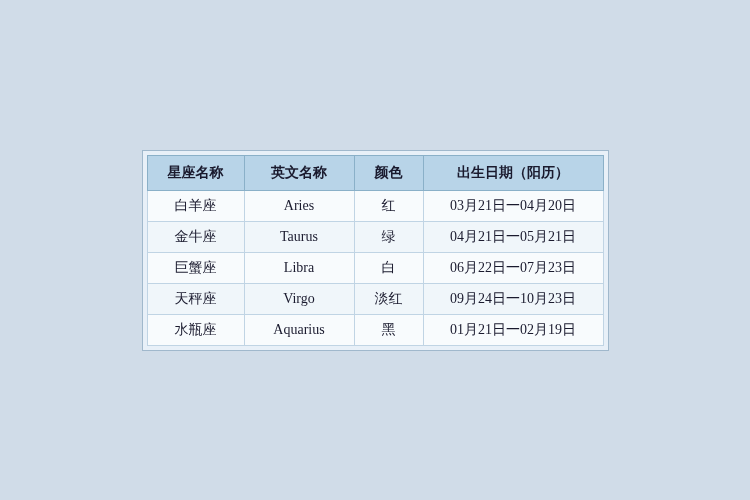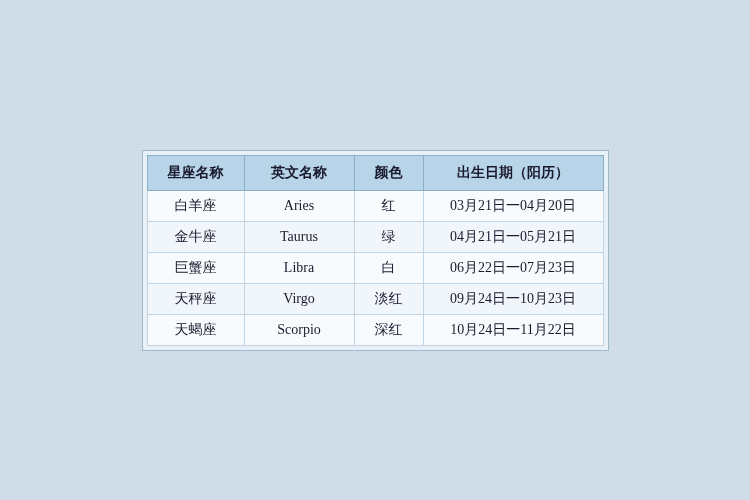--- a/index.html
+++ b/index.html
@@ -90,20 +90,20 @@
           <td>白</td>
           <td>06月22日一07月23日</td>
         </tr>
         <tr>
           <td>天秤座</td>
           <td>Virgo</td>
           <td>淡红</td>
           <td>09月24日一10月23日</td>
         </tr>
         <tr>
-          <td>天蝎座</td>
-          <td>Scorpio</td>
-          <td>深红</td>
-          <td>10月24日一11月22日</td>
+          <td>水瓶座</td>
+          <td>Aquarius</td>
+          <td>黑</td>
+          <td>01月21日一02月19日</td>
         </tr>
       </tbody>
   </table>
 </div>
 
 </body></html>

